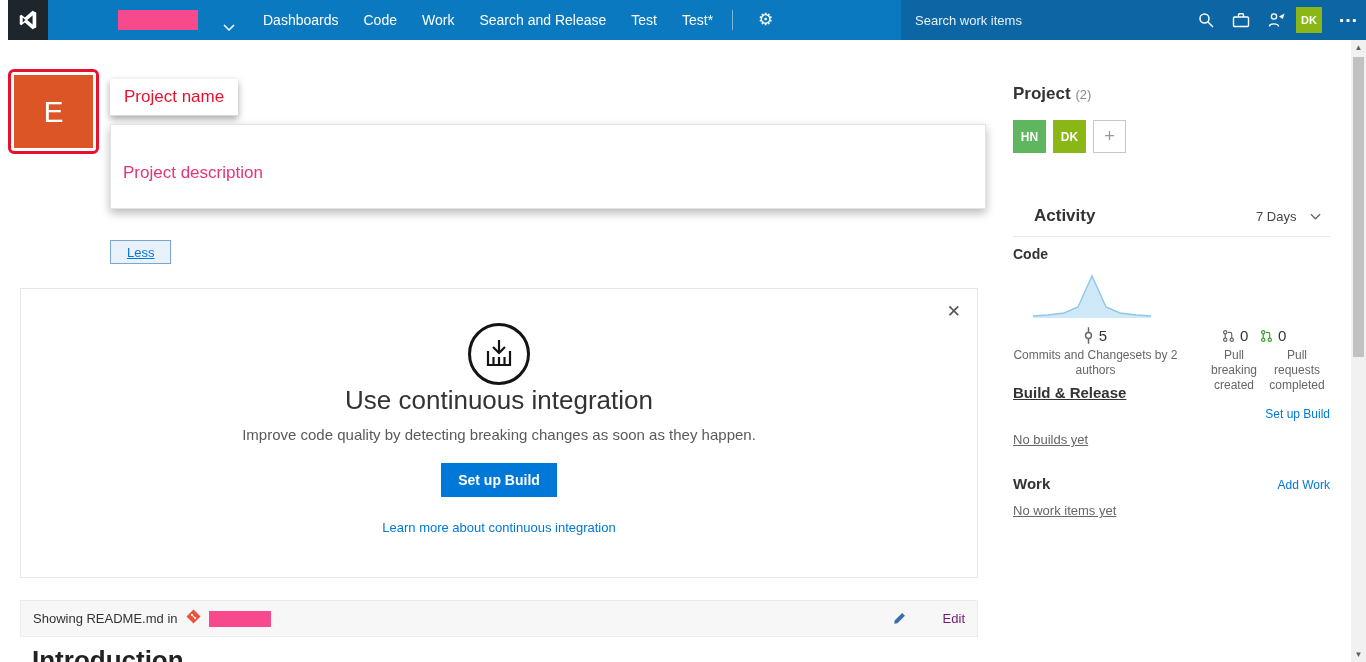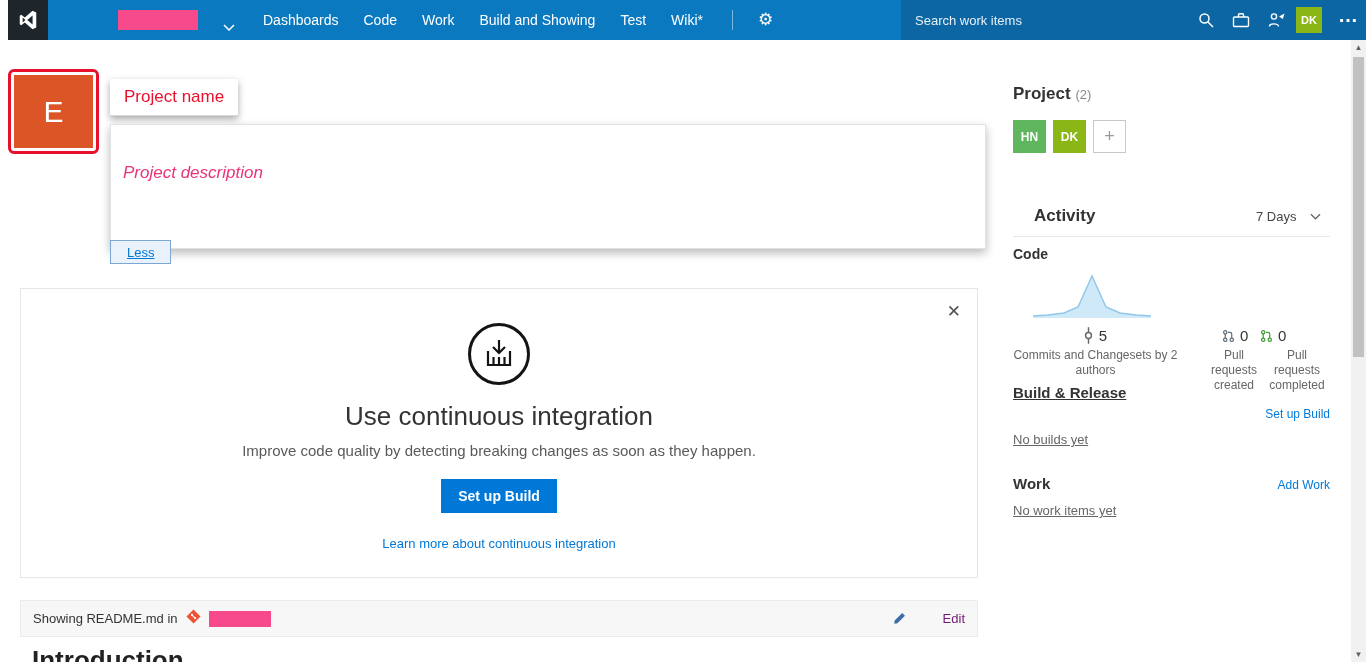--- a/index.html
+++ b/index.html
@@ -32,34 +32,34 @@
     color:#fff; cursor:pointer; letter-spacing:1px; }
 
   
   .avatar-wrap { position:absolute; left:8px; top:69px; padding:3px;
     border:3px solid var(--annotation-red,#e8112d); border-radius:6px; background:#fff; cursor:pointer; }
   .proj-avatar { width:79px; height:73px; background:var(--avatar-orange,#dc5526);
     color:#fff; font-size:30px; display:flex; align-items:center; justify-content:center; }
   .ann-name { position:absolute; left:110px; top:79px; background:#fff; padding:8px 14px;
     color:var(--annotation-red,#e8112d); font-size:17px;
     box-shadow:0 3px 7px rgba(0,0,0,.35); border-bottom:1px solid #d8d8d8; }
-  .desc-box { position:absolute; left:110px; top:124px; width:876px; height:125px;
-    background:#fff; border:1px solid #e3e3e3; box-shadow:0 4px 9px rgba(0,0,0,.28); cursor:text;font-style:italic; }
+  .desc-box { position:absolute; left:110px; top:124px; width:876px; height:85px;
+    background:#fff; border:1px solid #e3e3e3; box-shadow:0 4px 9px rgba(0,0,0,.28); cursor:text; }
   .desc-text { position:absolute; left:12px; top:38px; color:var(--annotation-pink,#e73379); font-size:17px; }
   .less-btn { position:absolute; left:110px; top:240px; padding:2px 16px;
     border:1px solid #7aa7d6; background:#e9f2fb; cursor:pointer; }
   .less-btn span { color:var(--accent,#0078d7); font-size:13px; text-decoration:underline; }
 
   
   .ci-card { position:absolute; left:20px; top:288px; width:958px; height:290px;
     background:#fff; border:1px solid #e6e6e6; text-align:center; }
   .ci-close { position:absolute; right:16px; top:12px; font-size:17px; color:#555; cursor:pointer; }
   .ci-icon { width:62px; height:62px; border:3px solid #141414; border-radius:50%;
     margin:34px auto 0; display:flex; align-items:center; justify-content:center; }
-  .ci-title { margin-top:16px; font-size:26px; font-weight:300; color:#333; }
+  .ci-title { font-size:26px; font-weight:300; color:#333; }
   .ci-sub { margin-top:10px; font-size:15px; color:#5a5a5a; }
   .ci-btn { display:inline-block; margin-top:20px; padding:9px 17px;
     background:var(--accent,#0078d7); color:#fff; font-size:14px; font-weight:bold;
     border:none; cursor:pointer; font-family:"Liberation Sans",sans-serif; }
   .ci-link { display:block; margin-top:23px; font-size:13px; color:var(--accent,#0078d7);
     text-decoration:none; cursor:pointer; }
 
   
   .readme-bar { position:absolute; left:20px; top:600px; width:958px; height:37px;
     background:#f7f7f7; border:1px solid #ebebeb; display:flex; align-items:center;
@@ -114,23 +114,23 @@
   <span class="proj-chevron">
     <svg width="12" height="7" viewBox="0 0 12 7">
         <polyline points="1,1 6,6 11,1" fill="none" stroke="#fff" stroke-width="1.5"></polyline>
       </svg>
   </span>
 
   <div class="nav">
     <span class="nav-item">Dashboards</span>
     <span class="nav-item">Code</span>
     <span class="nav-item">Work</span>
-    <span class="nav-item">Build and Showing</span>
+    <span class="nav-item">Search and Release</span>
     <span class="nav-item">Test</span>
-    <span class="nav-item">Wiki*</span>
+    <span class="nav-item">Test*</span>
   </div>
 
   <div class="topbar-sep"></div>
   <span class="gear">⚙</span>
 
   <div class="topbar-right">
     <input class="search-input" type="text" placeholder="Search work items" style="">
     <span class="tb-icon" style="left:297px;">
       <svg width="16" height="16" viewBox="0 0 16 16">
           <circle cx="6.5" cy="6.5" r="4.5" stroke="#fff" stroke-width="1.5" fill="none"></circle>
@@ -259,21 +259,21 @@
   </div>
   <div class="stat-val" style="left:1260px;">
     <svg width="13" height="14" viewBox="0 0 14 14" fill="none" stroke="var(--pr-completed-green,#3f9c35)" stroke-width="1.3">
       <circle cx="3.5" cy="3" r="1.8"></circle>
         <circle cx="3.5" cy="11" r="1.8"></circle>
         <circle cx="10.5" cy="11" r="1.8"></circle>
       <path d="M3.5 4.8 V9.2 M6.5 3 H8.5 A2 2 0 0 1 10.5 5 V9.2"></path>
     </svg>
     <b>0</b>
   </div>
-  <div class="stat-label" style="left:1205px; width:58px;">Pull requests created</div>
+  <div class="stat-label" style="left:1205px; width:58px;">Pull breaking created</div>
   <div class="stat-label" style="left:1263px; width:68px;">Pull requests completed</div>
 
   <div class="sb-sec-title" style="left:1013px; top:384px;text-decoration:underline;">Build &amp; Release</div>
   <a class="sb-link" style="top:407px;">Set up Build</a>
   <div class="sb-empty" style="left:1013px; top:432px;">No builds yet</div>
 
   <div class="sb-sec-title" style="left:1013px; top:475px;">Work</div>
   <a class="sb-link" style="top:478px;">Add Work</a>
   <div class="sb-empty" style="left:1013px; top:503px;">No work items yet</div>
 </div>

